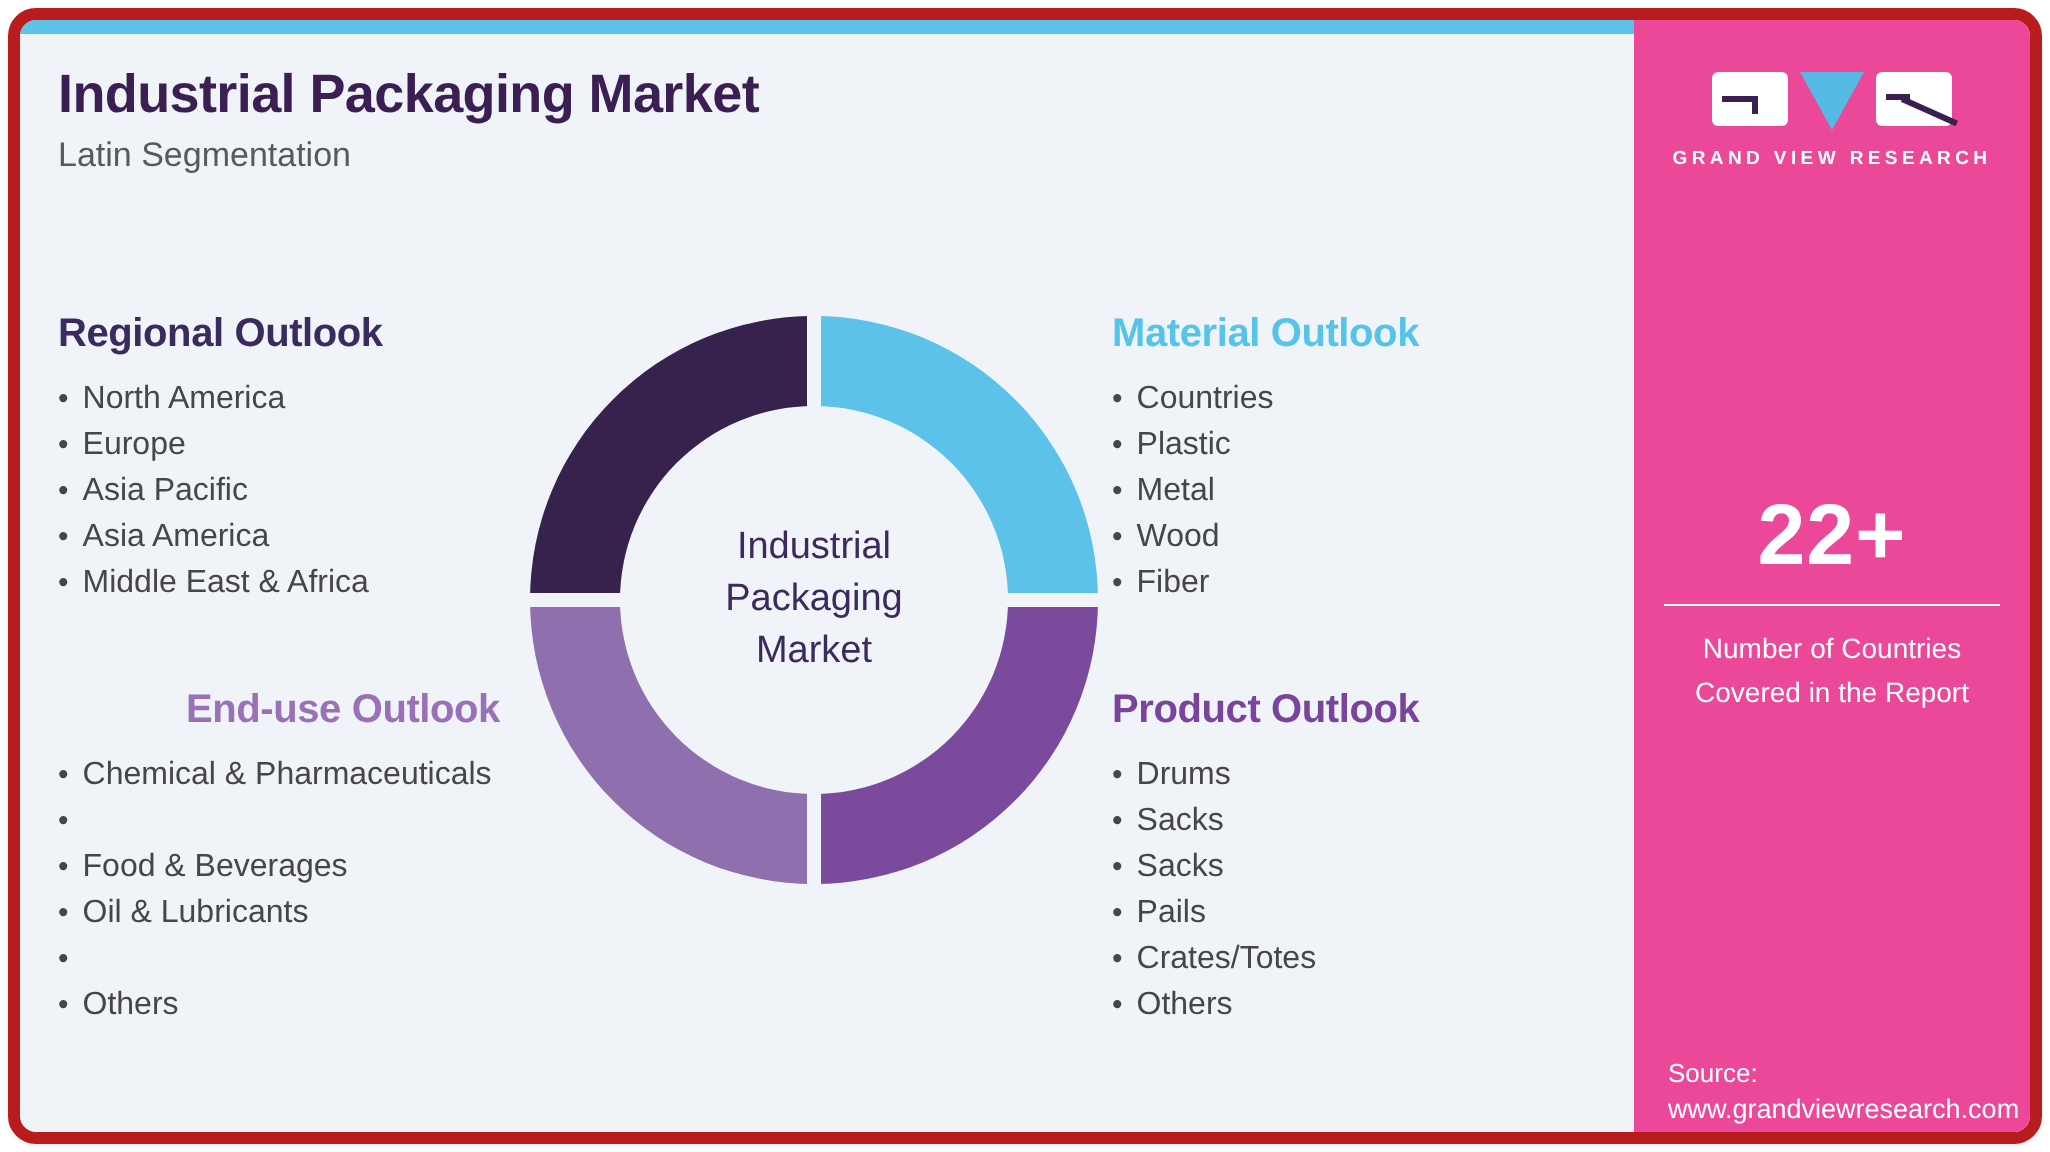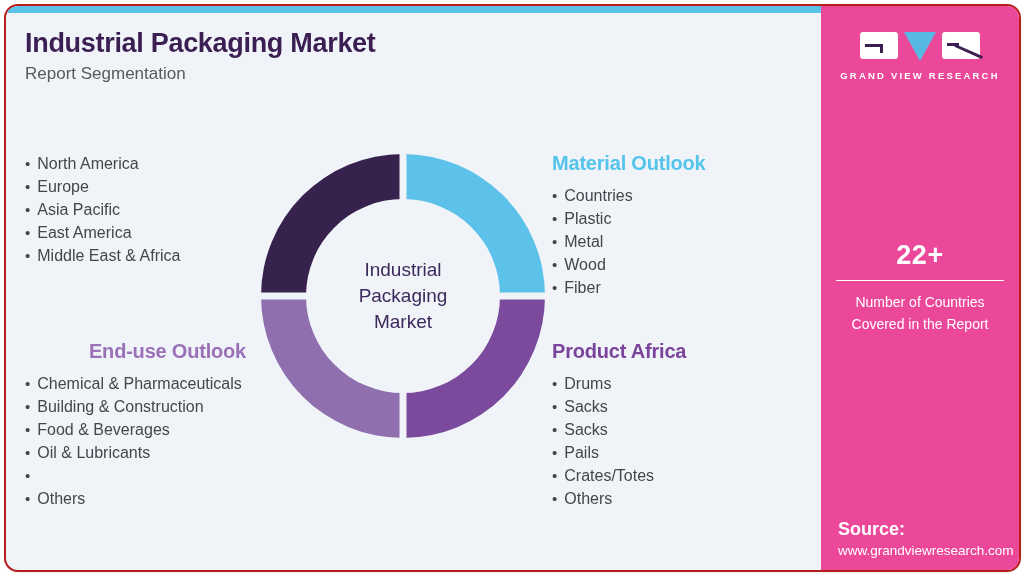--- a/index.html
+++ b/index.html
@@ -1,19 +1,19 @@
 <!DOCTYPE html>
 <html><head>
 <meta charset="utf-8">
 <style>
   * { margin: 0; padding: 0; box-sizing: border-box; }
   html,body { width: 1025px; height: 576px; background: #ffffff; font-family: "Liberation Sans", sans-serif; }
   .card {
     position: absolute; left: 4px; top: 4px; width: 1017px; height: 568px;
-    background: #f0f4f9; border: 2px solid #b91c1c; border-radius: 14px;
+    background: #f0f4f9; border: 6px solid #b91c1c; border-radius: 14px;
     overflow: hidden; box-shadow: 0 1px 2px rgba(0,0,0,0.08);
   }
   .top-strip { position: absolute; left: 0; top: 0; width: 820px; height: 7px; }
   .header { position: absolute; left: 19px; top: 22px; }
   .title { font-size: 27px; font-weight: bold; letter-spacing: -0.3px; }
   .subtitle { font-size: 17px; color: #58595b; margin-top: 5px; }
 
   .section { position: absolute; width: 285px; }
   .section h2 { font-size: 20px; font-weight: bold; margin-bottom: 9px; letter-spacing: -0.2px; }
   .section ul { list-style: none; }
@@ -37,56 +37,57 @@
   .logo-box { position: relative; width: 38px; height: 27px; background: #ffffff; border-radius: 3px; overflow: visible; }
   .g-bar  { position: absolute; left: 5px; top: 12px; width: 18px; height: 3px; background: #3b1e52; }
   .g-stub { position: absolute; left: 20px; top: 12px; width: 3px; height: 9px; background: #3b1e52; }
   .r-bar  { position: absolute; left: 5px; top: 11px; width: 12px; height: 3px; background: #3b1e52; }
   .r-diag { position: absolute; left: 13px; top: 12px; width: 30px; height: 3px; background: #3b1e52;
             transform: rotate(24deg); transform-origin: left center; }
   .logo-v { width: 0; height: 0; border-left: 16px solid transparent; border-right: 16px solid transparent; border-top: 29px solid #56b9e4; }
   .brand-name { margin-top: 9px; color: #ffffff; font-size: 9.5px; font-weight: bold; letter-spacing: 2.2px; }
 
   .stat { position: absolute; top: 234px; left: 0; width: 100%; text-align: center; color: #ffffff; }
-  .stat-value { font-size: 27px; font-weight: bold; letter-spacing: 0.5px; }
+  .stat-value { font-size: 43px; font-weight: bold; letter-spacing: 0.5px; }
   .stat-divider { height: 1px; background: #ffffff; margin: 9px 15px 10px 15px; }
   .stat-label { font-size: 14px; line-height: 22px; padding: 0 8px; }
 
   .source { position: absolute; left: 17px; bottom: 16px; color: #ffffff; }
-  .source-label { font-size: 18px; font-weight: bold; margin-bottom: 3px; }
+  .source-label { font-size: 13px; font-weight: normal; margin-bottom: 3px; }
   .source-url { font-size: 13.5px; }
 </style>
 </head>
 <body>
 
 <div class="card">
   <div class="top-strip" style="background: rgb(91, 194, 233);"></div>
 
   <div class="header">
     <div class="title" style="color: rgb(59, 30, 82);">Industrial Packaging Market</div>
-    <div class="subtitle">Report Segmentation</div>
+    <div class="subtitle">Latin Segmentation</div>
   </div>
 
   <div class="section sec-regional">
+    <h2 style="color: rgb(59, 42, 94);">Regional Outlook</h2>
     <ul>
         <li>
           <span class="bullet">•</span>
           <span>North America</span>
         </li>
         <li>
           <span class="bullet">•</span>
           <span>Europe</span>
         </li>
         <li>
           <span class="bullet">•</span>
           <span>Asia Pacific</span>
         </li>
         <li>
           <span class="bullet">•</span>
-          <span>East America</span>
+          <span>Asia America</span>
         </li>
         <li>
           <span class="bullet">•</span>
           <span>Middle East &amp; Africa</span>
         </li>
       </ul>
   </div>
 
   <div class="section sec-material">
     <h2 style="color: rgb(85, 195, 234);">Material Outlook</h2>
@@ -116,42 +117,41 @@
 
   <div class="section sec-enduse">
     <h2 style="color: rgb(154, 112, 182);">End-use Outlook</h2>
     <ul>
         <li>
           <span class="bullet">•</span>
           <span>Chemical &amp; Pharmaceuticals</span>
         </li>
         <li>
           <span class="bullet">•</span>
-          <span>Building &amp; Construction</span>
         </li>
         <li>
           <span class="bullet">•</span>
           <span>Food &amp; Beverages</span>
         </li>
         <li>
           <span class="bullet">•</span>
           <span>Oil &amp; Lubricants</span>
         </li>
         <li>
           <span class="bullet">•</span>
         </li>
         <li>
           <span class="bullet">•</span>
           <span>Others</span>
         </li>
       </ul>
   </div>
 
   <div class="section sec-product">
-    <h2 style="color: rgb(123, 68, 156);">Product Africa</h2>
+    <h2 style="color: rgb(123, 68, 156);">Product Outlook</h2>
     <ul>
         <li>
           <span class="bullet">•</span>
           <span>Drums</span>
         </li>
         <li>
           <span class="bullet">•</span>
           <span>Sacks</span>
         </li>
         <li>

